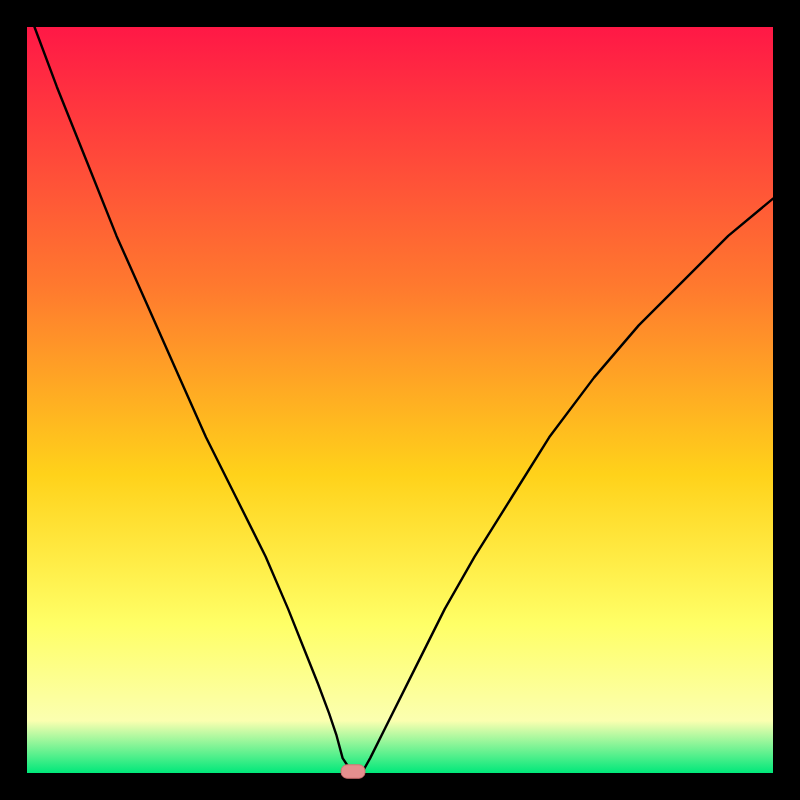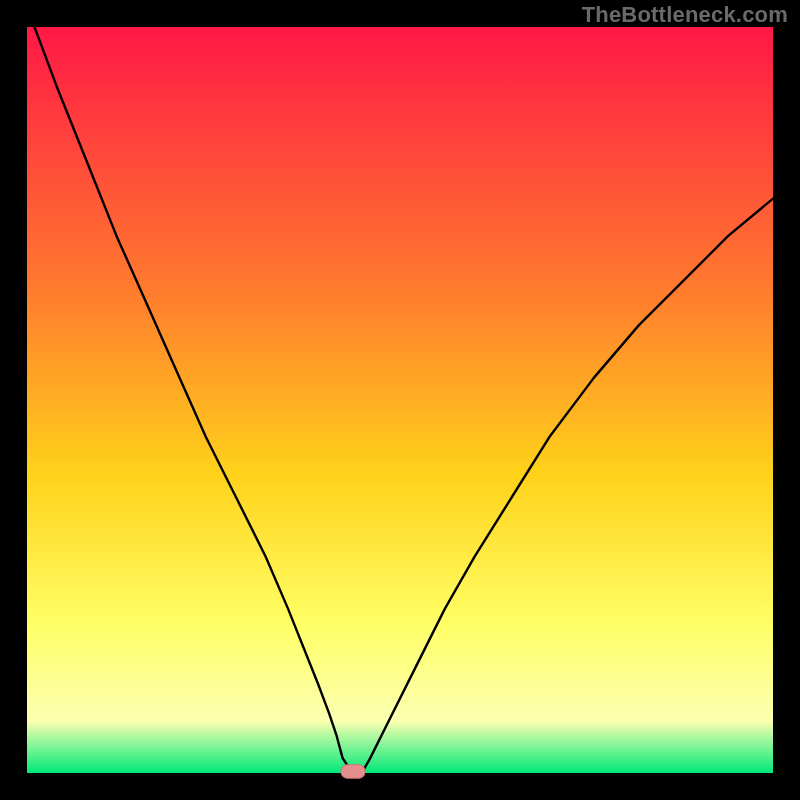--- a/index.html
+++ b/index.html
@@ -29,21 +29,20 @@
   svg {
     position: absolute;
     left: 0;
     top: 0;
   }
 </style>
 </head>
 <body>
 <div class="frame">
 
-<div class="watermark">TheBottleneck.com</div>
 
 <svg id="chart-svg" width="800" height="800" viewBox="0 0 800 800">
   <defs>
     <linearGradient id="bg-grad" x1="0" y1="0" x2="0" y2="1">
       <stop id="g0" offset="0%" stop-color="#ff1846"></stop>
       <stop id="g1" offset="35%" stop-color="#ff7a2e"></stop>
       <stop id="g2" offset="60%" stop-color="#ffd21a"></stop>
       <stop id="g3" offset="80%" stop-color="#ffff66"></stop>
       <stop id="g4" offset="93%" stop-color="#fbffb0"></stop>
       <stop id="g5" offset="100%" stop-color="#00e87a"></stop>

